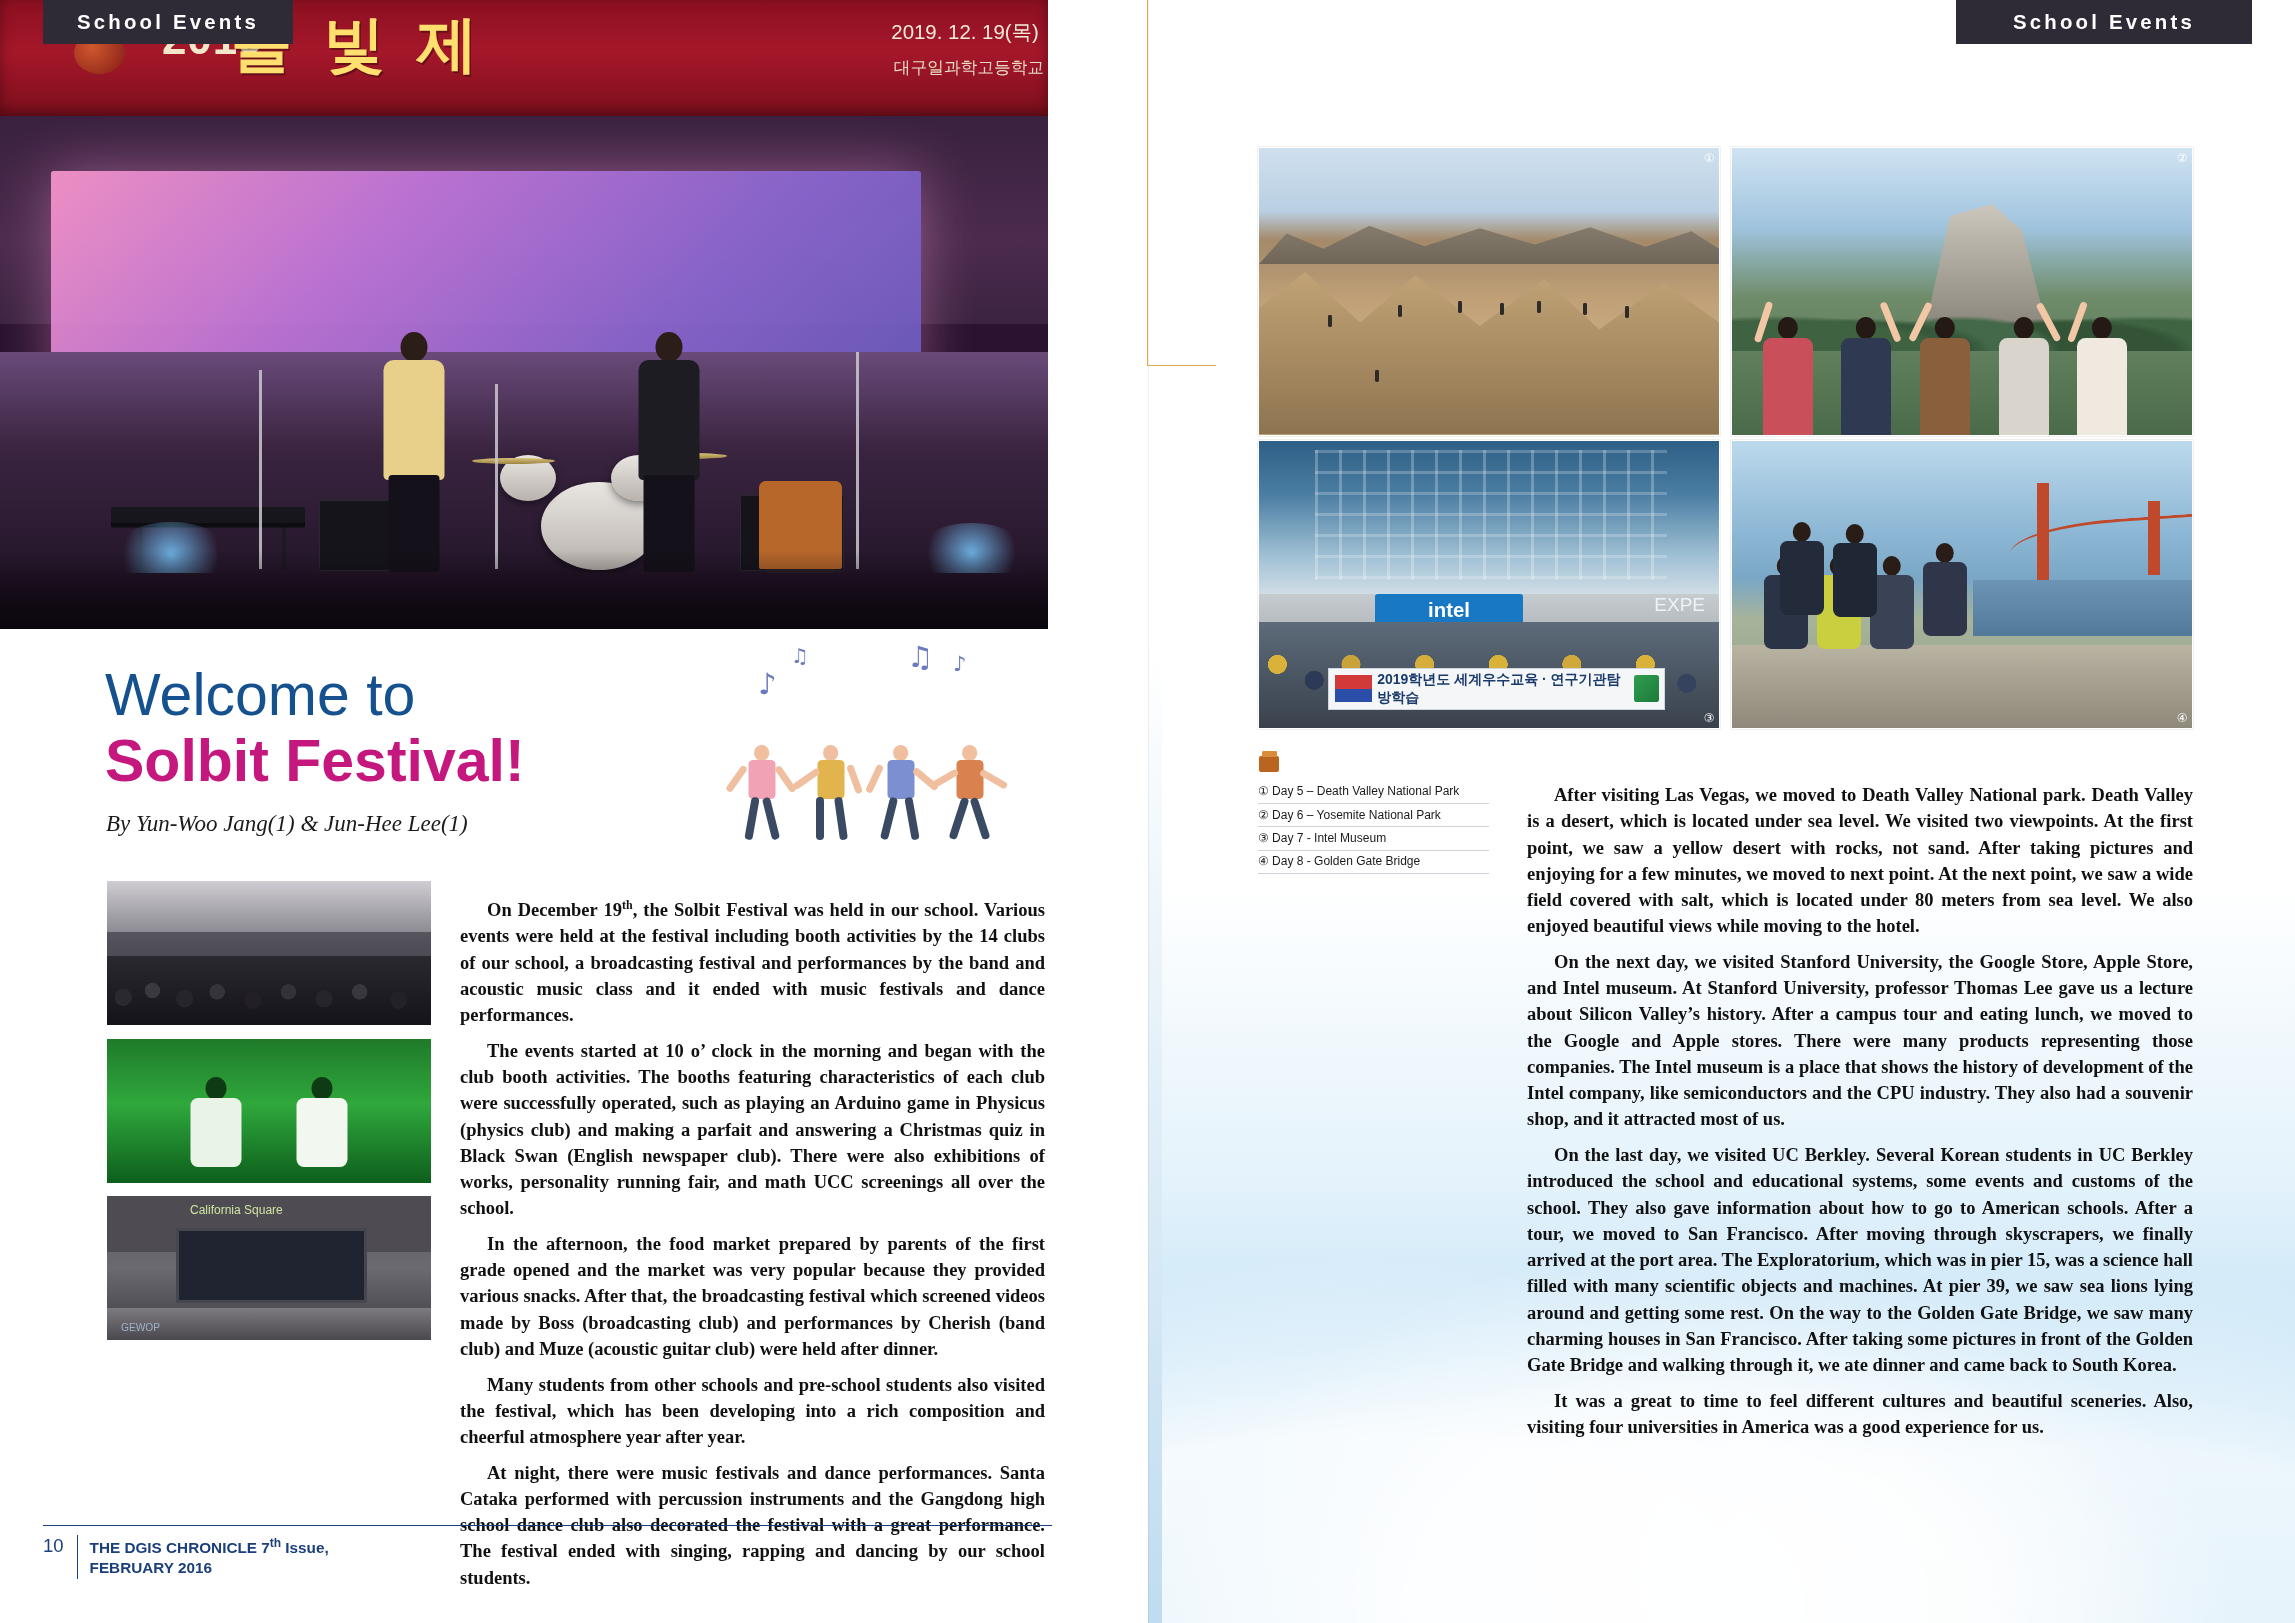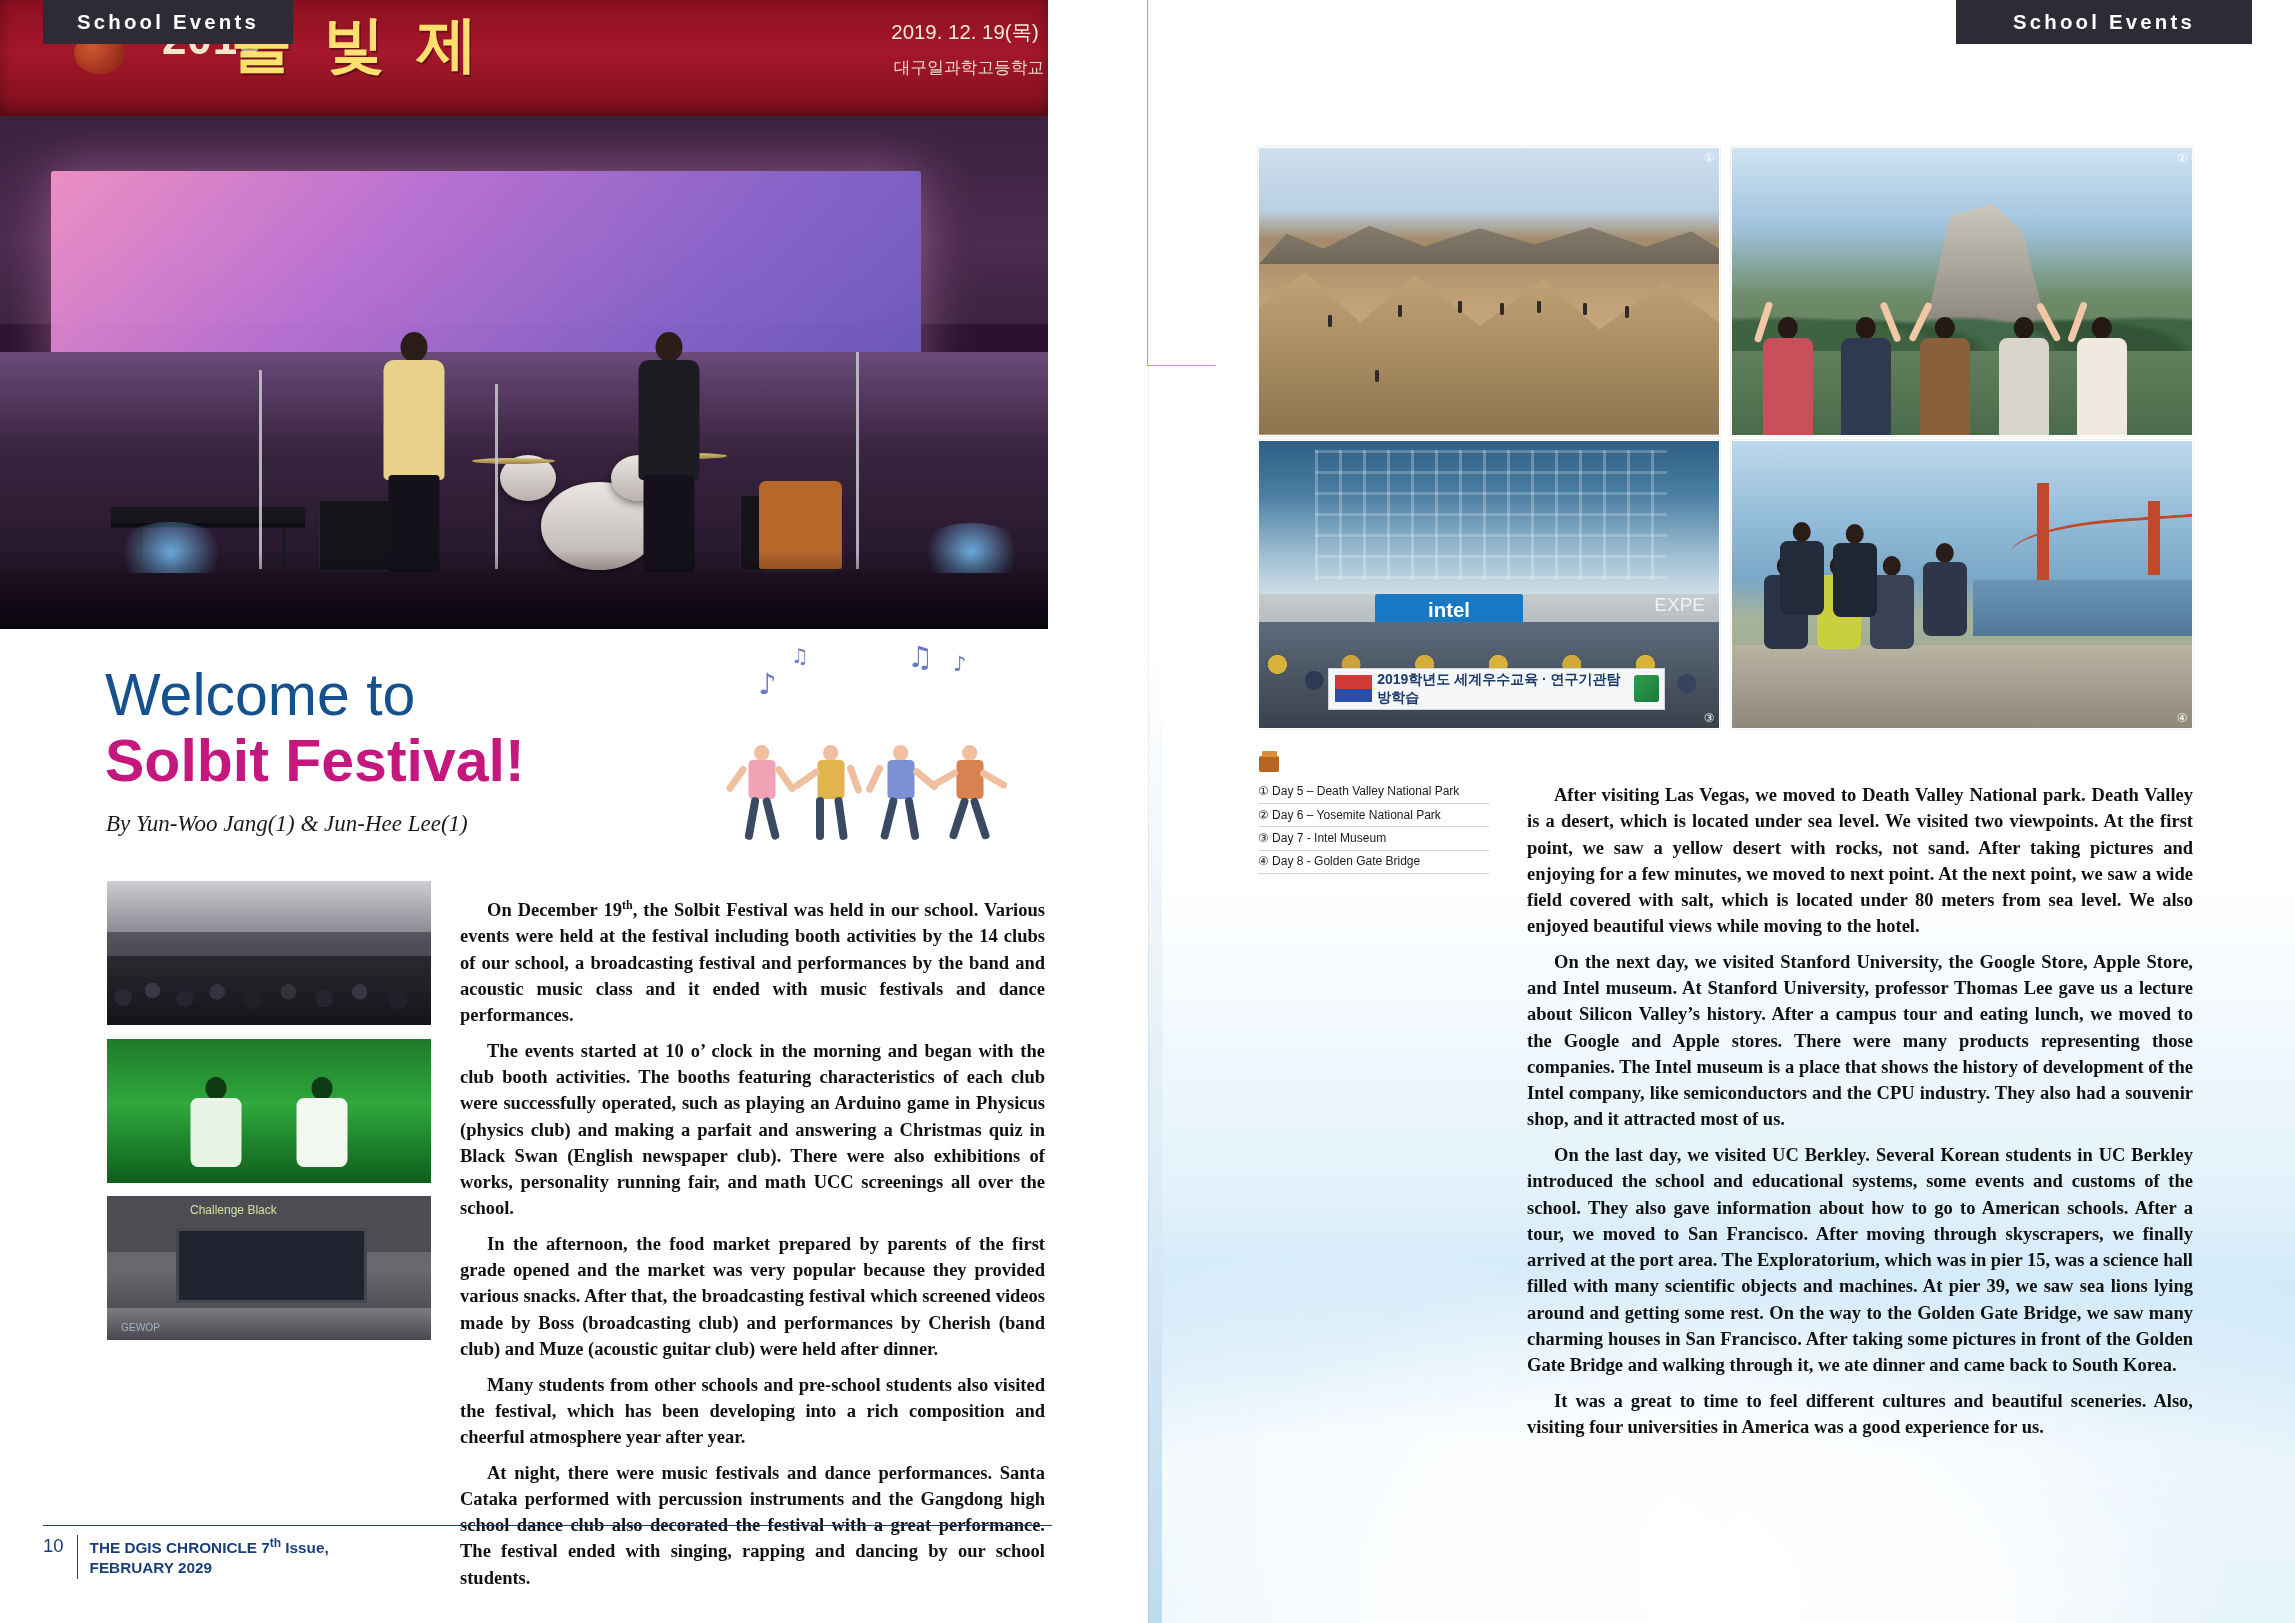--- a/index.html
+++ b/index.html
@@ -616,39 +616,39 @@
         <div class="g-body"></div>
       </div>
       <div class="ph-person-g" style="left:185px;">
         <div class="g-head"></div>
         <div class="g-body" style="background:#f2f7f0;"></div>
       </div>
     </div>
 
     <div class="lphoto c">
       <div class="ph-wall"></div>
-      <div class="ph-label">Challenge Black</div>
+      <div class="ph-label">California Square</div>
       <div class="ph-screen"></div>
       <div class="ph-desk"></div>
       <div class="ph-label2">GEWOP</div>
     </div>
 
     <div class="body-col lcol">
       <p>On December 19<sup>th</sup>, the Solbit Festival was held in our school. Various events were held at the festival including booth activities by the 14 clubs of our school, a broadcasting festival and performances by the band and acoustic music class and it ended with music festivals and dance performances.</p>
       <p>The events started at 10 o’ clock in the morning and began with the club booth activities. The booths featuring characteristics of each club were successfully operated, such as playing an Arduino game in Physicus (physics club) and making a parfait and answering a Christmas quiz in Black Swan (English newspaper club). There were also exhibitions of works, personality running fair, and math UCC screenings all over the school.</p>
       <p>In the afternoon, the food market prepared by parents of the first grade opened and the market was very popular because they provided various snacks. After that, the broadcasting festival which screened videos made by Boss (broadcasting club) and performances by Cherish (band club) and Muze (acoustic guitar club) were held after dinner.</p>
       <p>Many students from other schools and pre-school students also visited the festival, which has been developing into a rich composition and cheerful atmosphere year after year.</p>
       <p>At night, there were music festivals and dance performances. Santa Cataka performed with percussion instruments and the Gangdong high school dance club also decorated the festival with a great performance. The festival ended with singing, rapping and dancing by our school students.</p>
     </div>
 
     <div class="footer-left">
       <div class="pg-num">10</div>
       <div class="footer-text">
         <div>THE DGIS CHRONICLE 7<sup>th</sup> Issue,</div>
-        <div>FEBRUARY 2029</div>
+        <div>FEBRUARY 2016</div>
       </div>
     </div>
   </div>
 
   <div class="page page-right">
     <div class="rbg-sky"></div>
     <div class="rbg-clouds"></div>
     <div class="rbg-left-strip"></div>
 
     <div class="tab-right">

